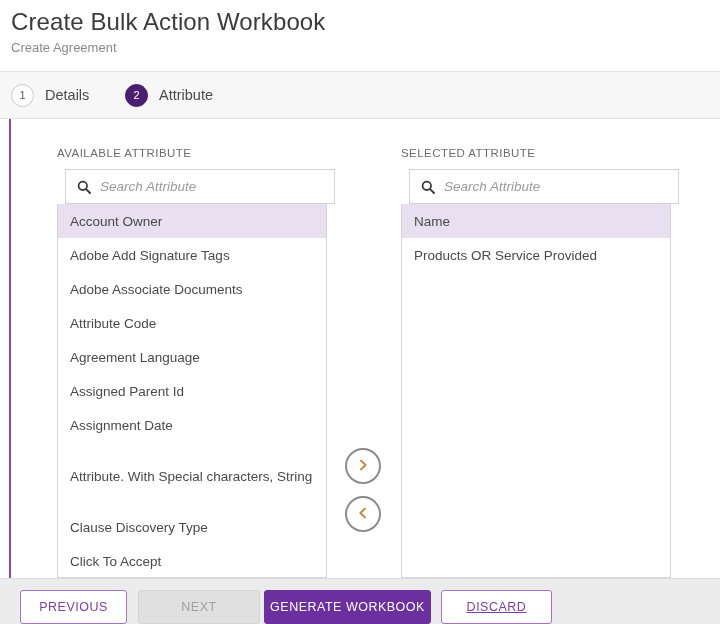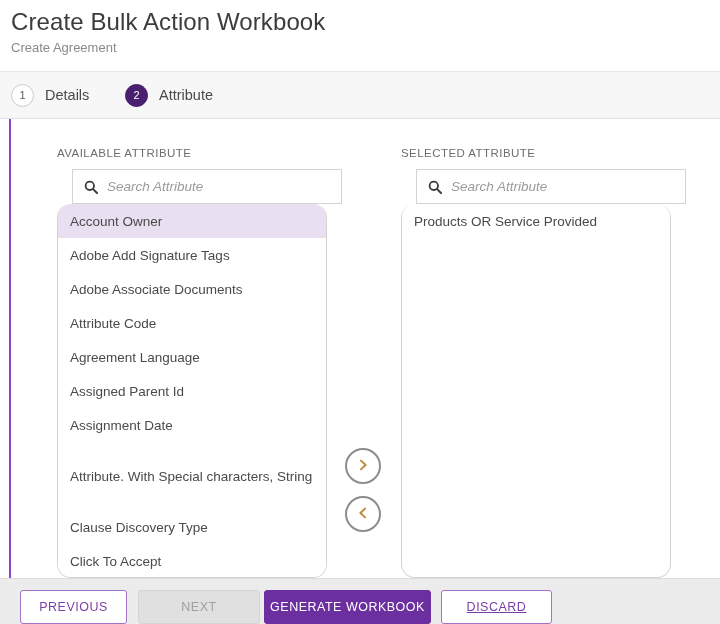--- a/index.html
+++ b/index.html
@@ -125,21 +125,21 @@
   .panel {
     position: absolute;
     box-sizing: border-box;
     background: #ffffff;
   }
   .panel-available { left: 57px; top: 50px; width: 270px; height: 409px; }
   .panel-selected  { left: 401px; top: 50px; width: 270px; height: 409px; }
 
   .search-box {
     position: absolute;
-    left: 15px; top: 0;
+    left: 8px; top: 0;
     width: 270px;
     height: 35px;
     border: 1px solid #d4d4d4;
     background: #ffffff;
     box-sizing: border-box;
     display: flex;
     align-items: center;
   }
   .search-icon {
     margin-left: 11px;
@@ -172,21 +172,20 @@
     position: absolute;
     left: 0; top: 35px;
     width: 270px;
     height: 374px;
     border-left: 1px solid #d4d4d4;
     border-right: 1px solid #d4d4d4;
     border-bottom: 1px solid #d4d4d4;
     box-sizing: border-box;
     overflow: hidden;
     background: #ffffff;
-    border-radius: 14px;
   }
   .list {
     position: absolute;
     left: 0; top: 0;
     width: 268px;
   }
   .list-item {
     box-sizing: border-box;
     padding: 0 12px;
     font-size: 13.5px;
@@ -381,20 +380,21 @@
           <svg width="14" height="14" viewBox="0 0 14 14">
             <circle cx="5.8" cy="5.8" r="4.2" fill="none" stroke="#3c3c3c" stroke-width="1.8"></circle>
             <line x1="9.1" y1="9.1" x2="13" y2="13" stroke="#3c3c3c" stroke-width="2" stroke-linecap="round"></line>
           </svg>
         </span>
         <input class="search-input" type="text" placeholder="Search Attribute" style="">
       </div>
 
       <div class="list-wrap">
         <div class="list">
+          <div class="list-item selected">Name</div>
           <div class="list-item">Products OR Service Provided</div>
         </div>
       </div>
     </div>
   </div>
 
   <div class="footer">
     <button class="btn btn-previous">PREVIOUS</button>
     <button class="btn btn-next">NEXT</button>
     <button class="btn btn-generate">GENERATE WORKBOOK</button>

